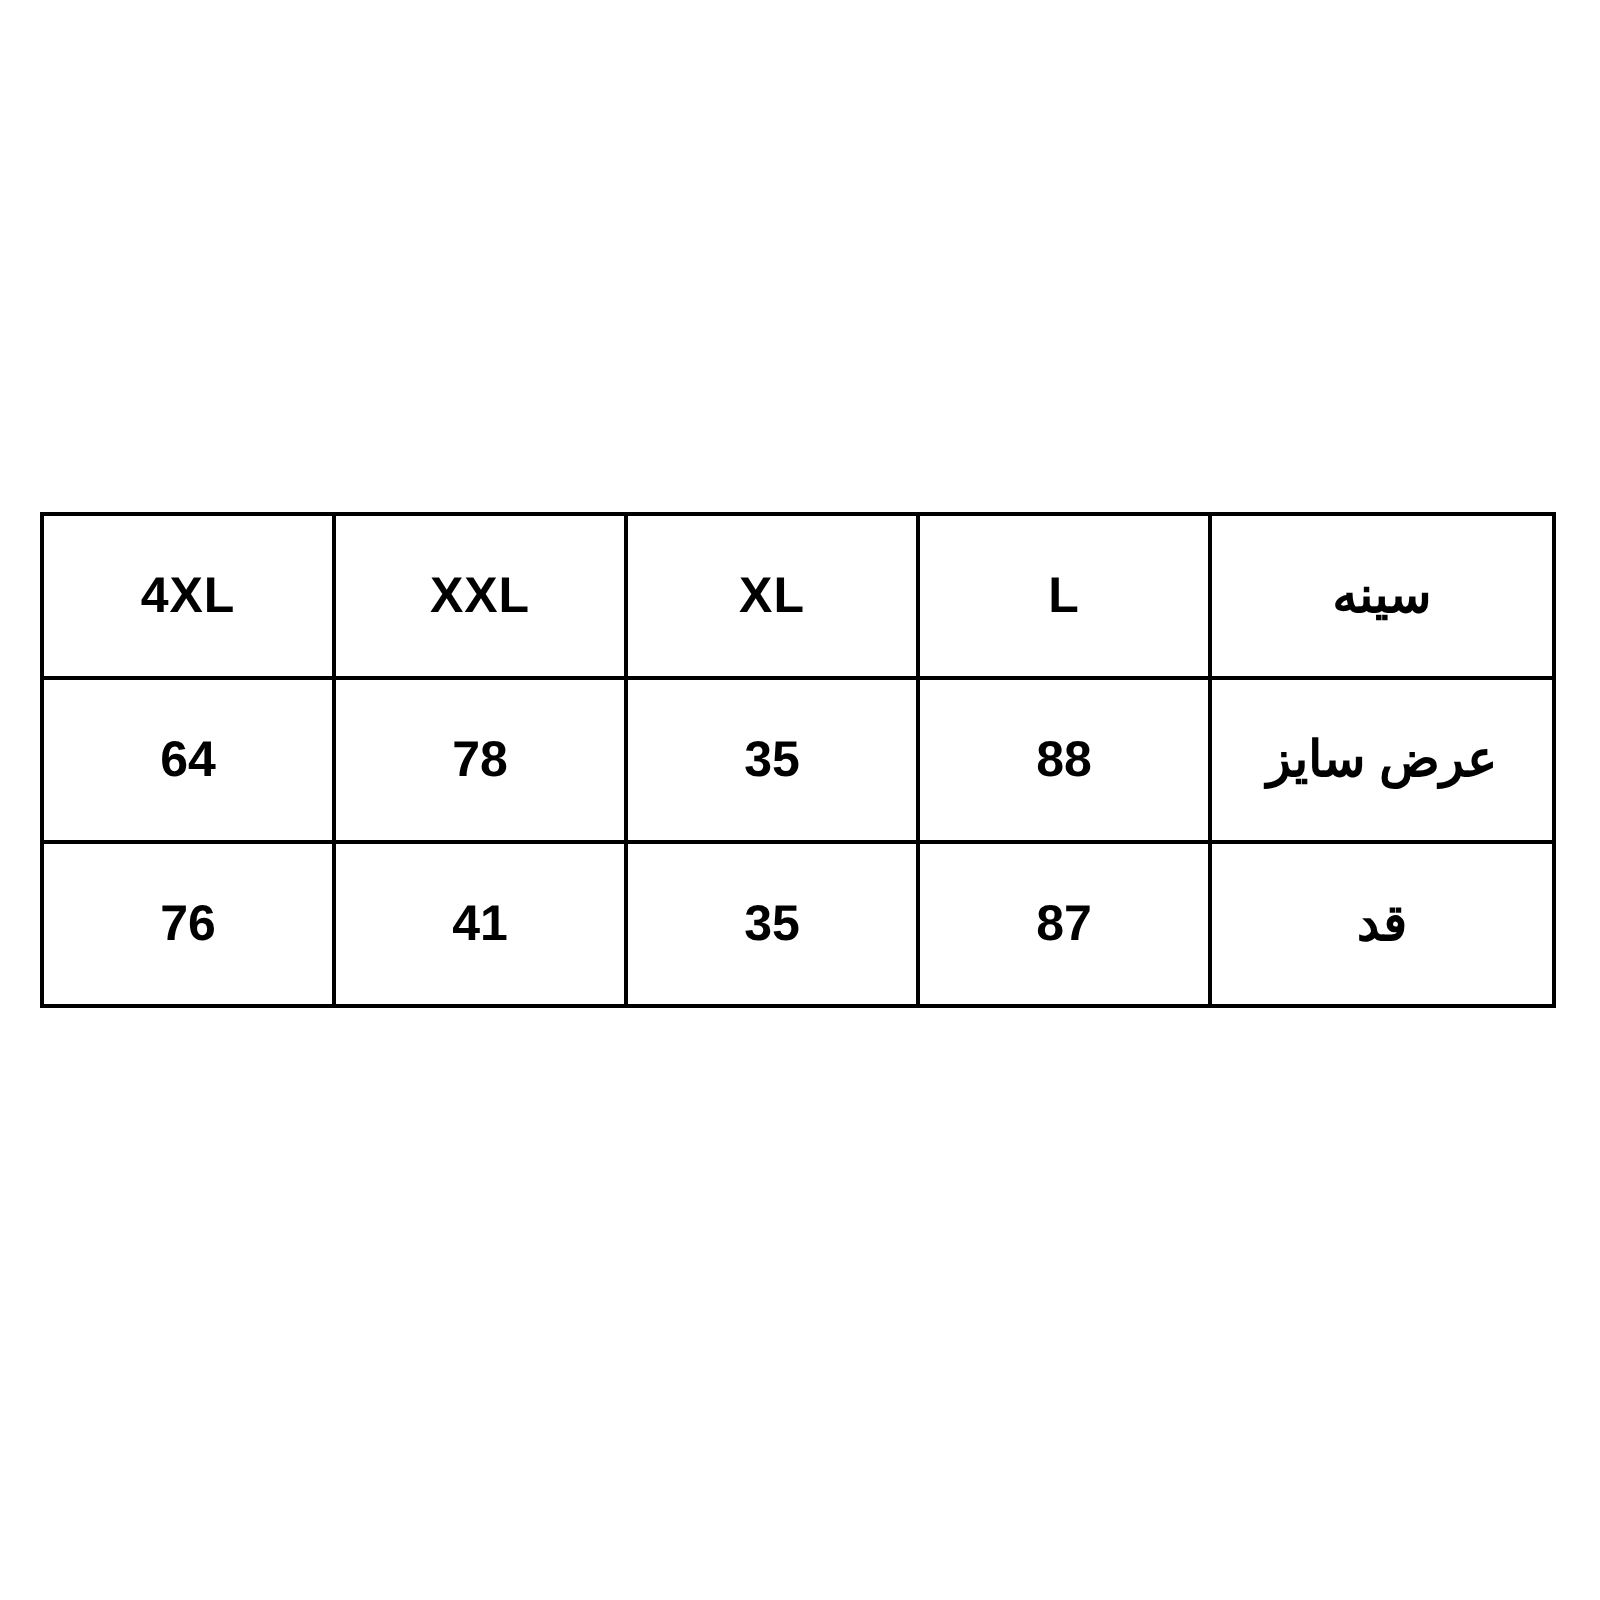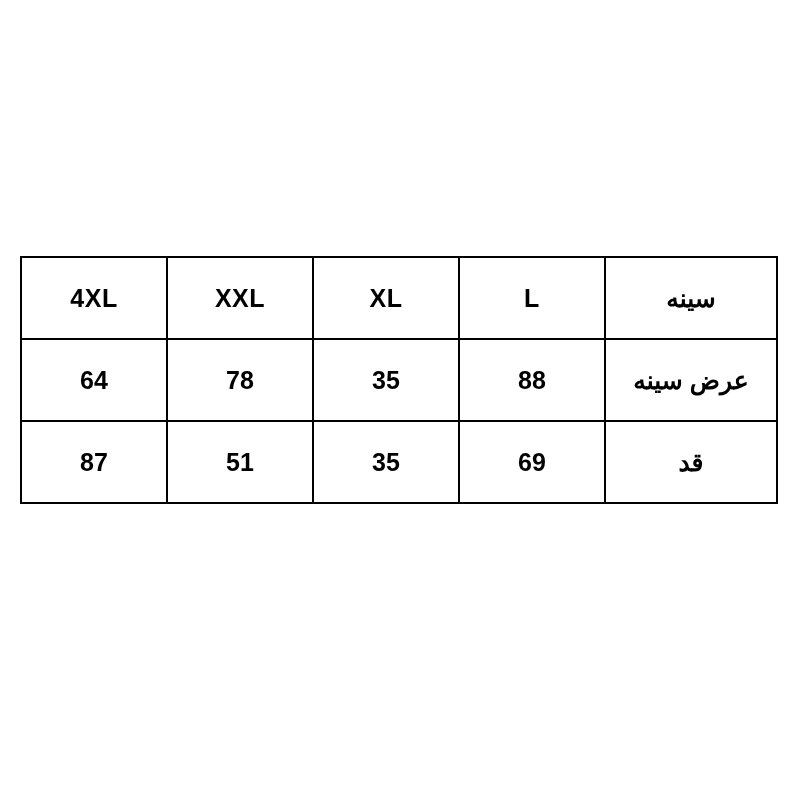--- a/index.html
+++ b/index.html
@@ -90,30 +90,30 @@
       </colgroup>
       <tbody>
         <tr>
           <td class="label-cell">سینه</td>
           <td class="head-cell">L</td>
           <td class="head-cell">XL</td>
           <td class="head-cell">XXL</td>
           <td class="head-cell">4XL</td>
         </tr>
         <tr>
-          <td class="label-cell">عرض سینه</td>
+          <td class="label-cell">عرض سایز</td>
           <td class="num-cell">88</td>
           <td class="num-cell">35</td>
           <td class="num-cell">78</td>
           <td class="num-cell">64</td>
         </tr>
         <tr>
           <td class="label-cell">قد</td>
-          <td class="num-cell">69</td>
+          <td class="num-cell">87</td>
           <td class="num-cell">35</td>
-          <td class="num-cell">51</td>
-          <td class="num-cell">87</td>
+          <td class="num-cell">41</td>
+          <td class="num-cell">76</td>
         </tr>
       </tbody>
     </table>
   </div>
 
 </div>
 
 </body></html>

